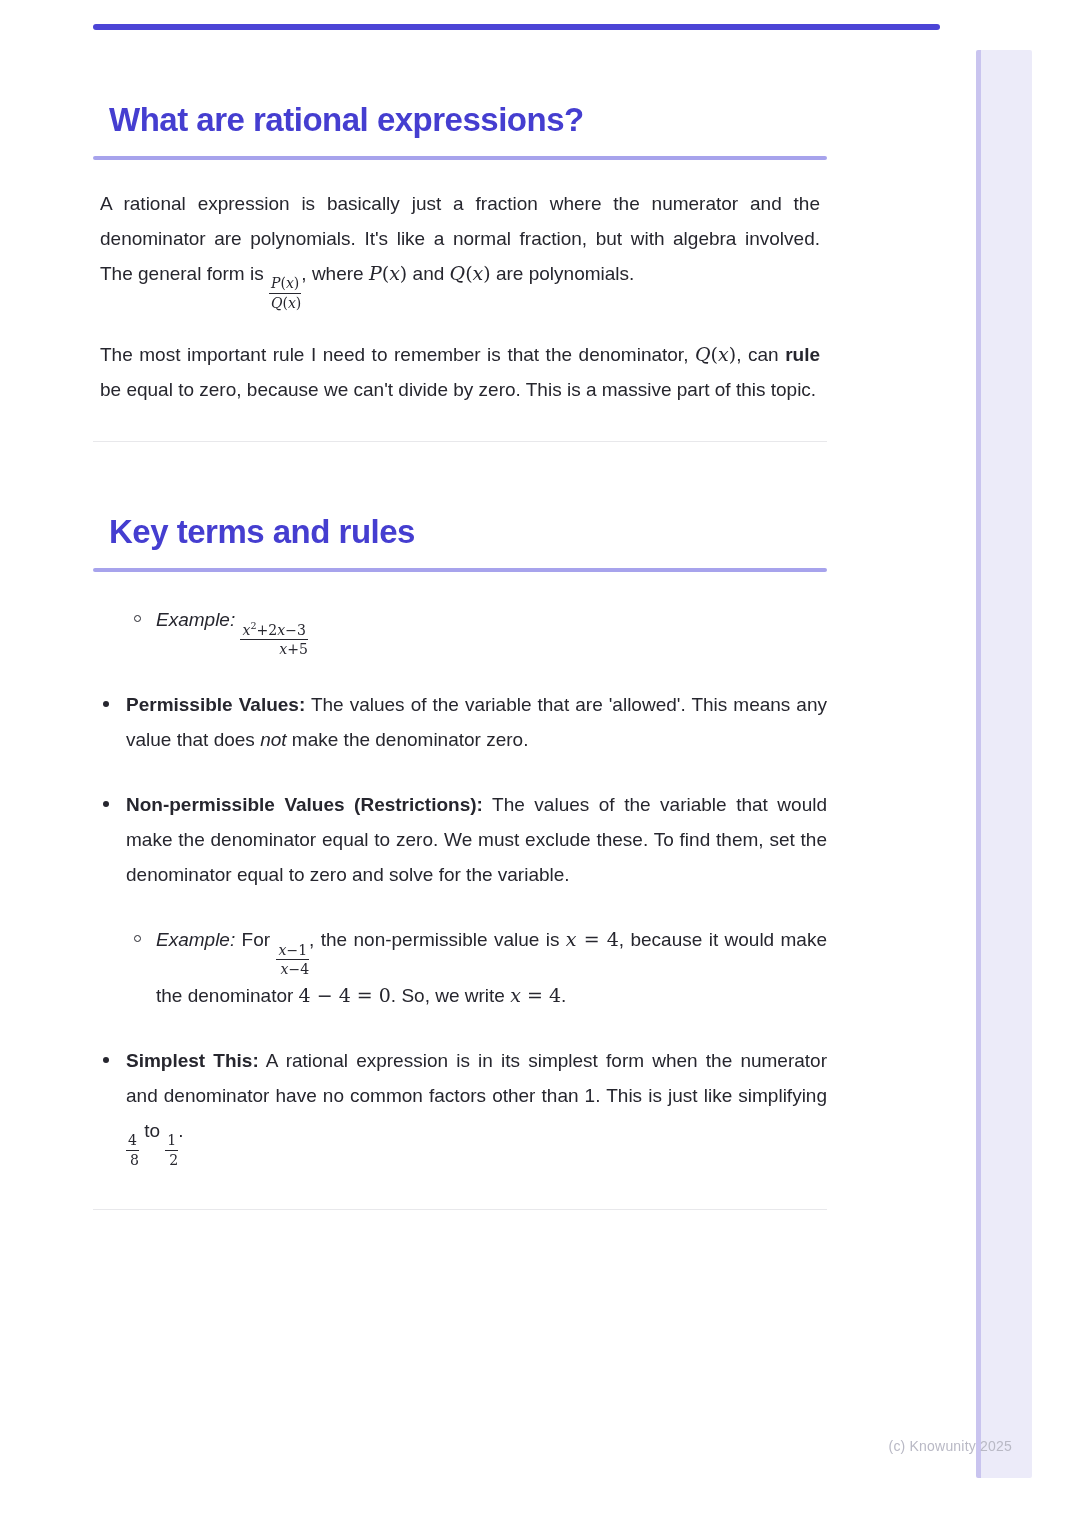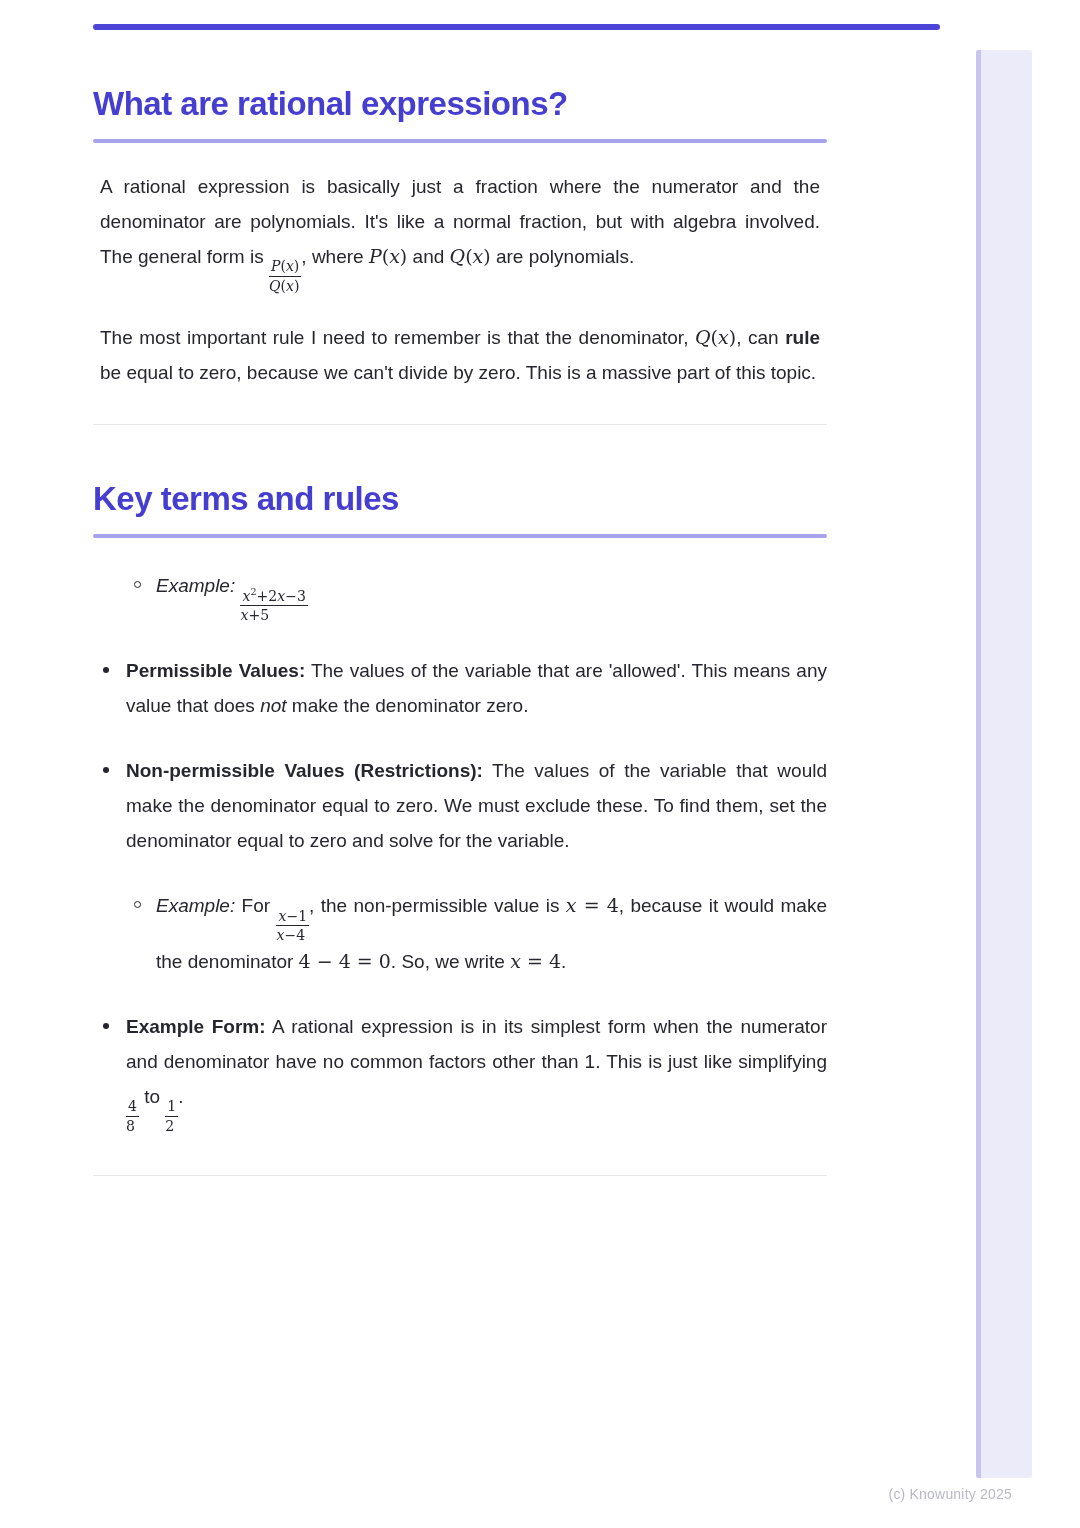--- a/index.html
+++ b/index.html
@@ -13,39 +13,39 @@
     --baredge:#C9C4EF;
     --background:#FFFFFF;
   }
   *{box-sizing:border-box;}
   html,body{margin:0;padding:0;}
   body{background:var(--background);font-family:"Liberation Sans",sans-serif;}
   .page{position:relative;width:1080px;height:1528px;background:var(--background);overflow:hidden;}
   .content{position:relative;margin-left:93px;width:734px;z-index:2;}
   .h1{margin:0;padding-top:94px;font-size:53px;line-height:1.12;font-weight:800;letter-spacing:-1.5px;color:var(--accent);}
   .h1-rule{margin-top:24px;width:847px;height:6px;background:var(--accent);border-radius:3px;}
-  .h2{margin:0;padding-top:54px;font-size:33px;line-height:1.2;font-weight:700;letter-spacing:-0.5px;color:var(--heading);}
+  .h2{margin:16px;padding-top:54px;font-size:33px;line-height:1.2;font-weight:700;letter-spacing:-0.5px;color:var(--heading);}
   .h2-rule{margin-top:15px;width:100%;height:4px;background:var(--h2rule);border-radius:2px;}
   .body-text{margin:26px 7px 0;font-size:19px;line-height:35px;text-align:justify;color:var(--text);}
   .divider{margin-top:34px;height:1px;background:var(--divider);}
   .blist{margin-top:26px;}
   .li{display:flex;margin-top:30px;}
   .dot{flex:none;width:6px;height:6px;border-radius:50%;background:var(--text);margin:14px 17px 0 10px;}
   .li.sub{margin-left:31px;}
   .circ{flex:none;width:7px;height:7px;border-radius:50%;border:1.5px solid var(--text);background:transparent;margin:13px 15px 0 10px;}
   .li-body{flex:1;font-size:19px;line-height:35px;text-align:justify;color:var(--text);}
   .term{font-weight:700;}
   .ex{font-style:italic;}
   .math{font-family:"DejaVu Serif",serif;}
   .math i,.frac i{font-family:"DejaVu Serif",serif;font-style:italic;}
   .math sup,.frac sup{font-size:0.68em;}
-  .frac{display:inline-flex;flex-direction:column;align-items:flex-start;vertical-align:-0.6em;font-family:"DejaVu Serif",serif;font-size:0.74em;line-height:1.18;text-align:center;}
+  .frac{display:inline-flex;flex-direction:column;align-items:flex-end;vertical-align:-0.6em;font-family:"DejaVu Serif",serif;font-size:0.74em;line-height:1.18;text-align:center;}
   .fnum{padding:0 2px 1px;border-bottom:1px solid var(--text);}
   .fden{padding-top:1px;}
-  .watermark{position:absolute;top:1486px;right:68px;font-size:14px;letter-spacing:0.2px;color:var(--watermark);z-index:3;white-space:nowrap;}
+  .watermark{position:absolute;top:1438px;right:68px;font-size:14px;letter-spacing:0.2px;color:var(--watermark);z-index:3;white-space:nowrap;}
   .page-edge{position:absolute;top:50px;left:976px;width:56px;height:1428px;background:var(--barfill);border-left:5px solid var(--baredge);border-radius:2px;z-index:1;}
 </style>
 </head>
 <body>
 
 <div class="page">
   <div class="page-edge"></div>
   <div class="watermark">(c) Knowunity 2025</div>
 
   <div class="content">
@@ -91,21 +91,21 @@
       <div class="li sub">
         <span class="circ"></span>
         <div class="li-body"><i class="ex">Example:</i><span> For </span><span class="frac">
               <span class="fnum"><i>x</i>−1</span>
               <span class="fden"><i>x</i>−4</span>
             </span><span>, the non-permissible value is </span><span class="math"><i>x</i> = 4</span><span>, because it would make the denominator </span><span class="math">4 − 4 = 0</span><span>. So, we write </span><span class="math"><i>x</i> = 4</span><span>.</span></div>
       </div>
 
       <div class="li">
         <span class="dot"></span>
-        <div class="li-body"><b class="term">Example Form:</b><span> A rational expression is in its simplest form when the numerator and denominator have no common factors other than 1. This is just like simplifying </span><span class="frac">
+        <div class="li-body"><b class="term">Simplest This:</b><span> A rational expression is in its simplest form when the numerator and denominator have no common factors other than 1. This is just like simplifying </span><span class="frac">
               <span class="fnum">4</span>
               <span class="fden">8</span>
             </span><span> to </span><span class="frac">
               <span class="fnum">1</span>
               <span class="fden">2</span>
             </span><span>.</span></div>
       </div>
 
     </div>
 

